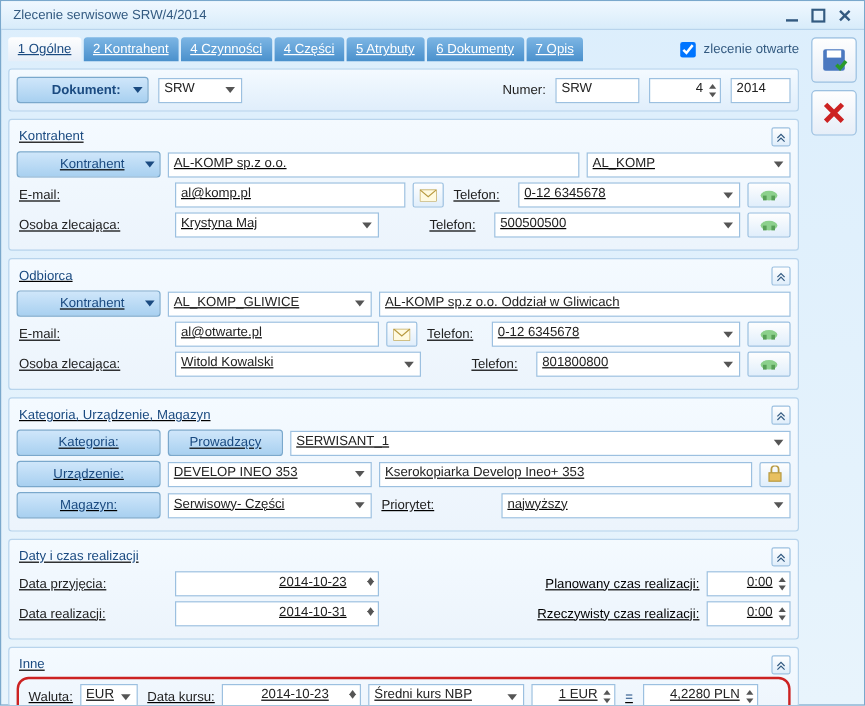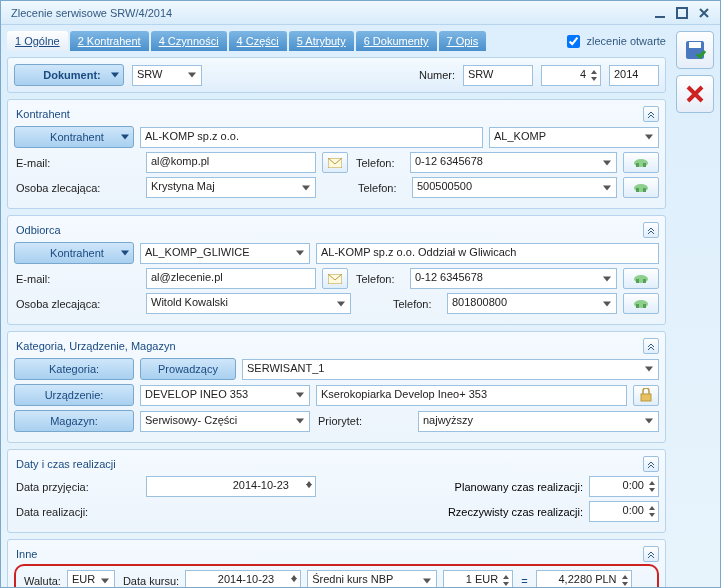--- a/index.html
+++ b/index.html
@@ -14,21 +14,21 @@
   .bigbtn { width:38px; height:38px; background: linear-gradient(#fefefe,#e6eef8); border:1px solid #9cc0e0; border-radius:4px; display:flex;align-items:center;justify-content:center;margin-bottom:6px; cursor:pointer;}
   .tabs { display:flex; gap:2px; margin-bottom:6px; align-items:center;}
   .tab { background: linear-gradient(#7db6e4,#4a90cc); color:#fff; padding:4px 8px; border-radius:3px 3px 0 0; cursor:pointer; text-decoration:underline; }
   .tab.active { background: linear-gradient(#fefefe,#e6eef8); color:#1a4a80; }
   .chk-open { margin-left:auto; display:flex; align-items:flex-start; gap:4px; color:#335a80;}
   .docrow { background:linear-gradient(#f4faff,#e0eefb); border:1px solid #b8d4ec; border-radius:3px; padding:6px; display:flex; align-items:center; gap:8px; margin-bottom:6px;}
   .lbl-btn { background:linear-gradient(#cfe6fa,#a8d0f0); border:1px solid #7aa8cc; border-radius:3px; padding:3px 10px; color:#1a4a80; text-align:center; cursor:pointer; display:inline-flex;align-items:center;justify-content:center; min-width:96px; height:22px;}
   .lbl-btn.split { padding-right:4px; position:relative; min-width: 110px;}
   .lbl-btn.split::after { content:""; position:absolute; right:4px; top:50%; transform:translateY(-50%); border-left:4px solid transparent;border-right:4px solid transparent;border-top:5px solid #1a4a80;}
   .lbl-btn.bold { font-weight:bold; }
-  .group { background:linear-gradient(#f4faff,#ecf4fc); border:1px solid #b8d4ec; border-radius:3px; padding:4px 6px 6px 6px; margin-bottom:6px; position:relative;}
+  .group { background:linear-gradient(#f4faff,#ecf4fc); border:1px solid #b8d4ec; border-radius:3px; padding:4px 6px 6px 6px; margin-bottom:6px; position:relative;text-decoration:underline;}
   .group-hd { color:#1a4a80; padding:2px 0 4px 2px; display:flex; align-items:center;}
   .collapse { margin-left:auto; width:16px;height:16px; background:linear-gradient(#fefefe,#e0eefb); border:1px solid #9cc0e0; border-radius:2px; display:flex;align-items:center;justify-content:center; cursor:pointer;}
   .row { display:flex; align-items:center; gap:6px; margin-bottom:4px;}
   .plain-lbl { color:#222; min-width:96px; padding-left:2px;}
   .ipt { background:#fff; border:1px solid #9cc0e0; height:21px; padding:2px 4px; color:#222;}
   .combo { position:relative; }
   .combo::after{content:"";position:absolute;right:5px;top:50%;transform:translateY(-50%);border-left:4px solid transparent;border-right:4px solid transparent;border-top:5px solid #555;}
   .spin { position:relative; padding-right:14px;}
   .spin::before,.spin::after{content:"";position:absolute;right:3px;border-left:3px solid transparent;border-right:3px solid transparent;}
   .spin::before{top:4px;border-bottom:4px solid #555;}
@@ -118,21 +118,21 @@
             </svg>
           </span>
       </div>
       <div class="row">
         <div class="lbl-btn split" style="min-width:120px">Kontrahent</div>
         <div class="ipt" style="flex:1">AL-KOMP sp.z o.o.</div>
         <div class="ipt combo" style="width:170px">AL_KOMP</div>
       </div>
       <div class="row">
         <span class="plain-lbl" style="min-width:126px">E-mail:</span>
-        <div class="ipt" style="width:170px">al@komp.pl</div>
+        <div class="ipt" style="width:192px">al@komp.pl</div>
         <span class="iconbtn">
             <svg width="14" height="10" viewBox="0 0 14 10">
               <rect x="0" y="0" width="14" height="10" fill="#fffae0" stroke="#b89a40"></rect>
               <path d="M0 0 L7 6 L14 0" stroke="#b89a40" fill="none"></path>
             </svg>
           </span>
         <span class="plain-lbl" style="min-width:50px">Telefon:</span>
         <div class="ipt combo" style="flex:1">0-12 6345678</div>
         <span class="iconbtn wide">
             <svg width="16" height="14" viewBox="0 0 16 14">
@@ -167,21 +167,21 @@
             </svg>
           </span>
       </div>
       <div class="row">
         <div class="lbl-btn split" style="min-width:120px">Kontrahent</div>
         <div class="ipt combo" style="width:170px">AL_KOMP_GLIWICE</div>
         <div class="ipt" style="flex:1">AL-KOMP sp.z o.o. Oddział w Gliwicach</div>
       </div>
       <div class="row">
         <span class="plain-lbl" style="min-width:126px">E-mail:</span>
-        <div class="ipt" style="width:170px">al@zlecenie.pl</div>
+        <div class="ipt" style="width:170px">al@otwarte.pl</div>
         <span class="iconbtn">
             <svg width="14" height="10" viewBox="0 0 14 10">
               <rect x="0" y="0" width="14" height="10" fill="#fffae0" stroke="#b89a40"></rect>
               <path d="M0 0 L7 6 L14 0" stroke="#b89a40" fill="none"></path>
             </svg>
           </span>
         <span class="plain-lbl" style="min-width:50px">Telefon:</span>
         <div class="ipt combo" style="flex:1">0-12 6345678</div>
         <span class="iconbtn wide">
             <svg width="16" height="14" viewBox="0 0 16 14">
@@ -252,20 +252,21 @@
       <div class="row">
         <span class="plain-lbl" style="min-width:126px">Data przyjęcia:</span>
         <div class="ipt combo spin" style="width:170px;text-align:right;padding-right:26px">2014-10-23</div>
         <div style="flex:1;text-align:right">
           <span>Planowany czas realizacji:</span>
         </div>
         <div class="ipt spin" style="width:70px;text-align:right">0:00</div>
       </div>
       <div class="row">
         <span class="plain-lbl" style="min-width:126px">Data realizacji:</span>
+        <div class="ipt combo spin" style="width:170px;text-align:right;padding-right:26px">2014-10-31</div>
         <div style="flex:1;text-align:right">
           <span>Rzeczywisty czas realizacji:</span>
         </div>
         <div class="ipt spin" style="width:70px;text-align:right">0:00</div>
       </div>
     </div>
 
     <div class="group">
       <div class="group-hd">
         <span>Inne</span>

